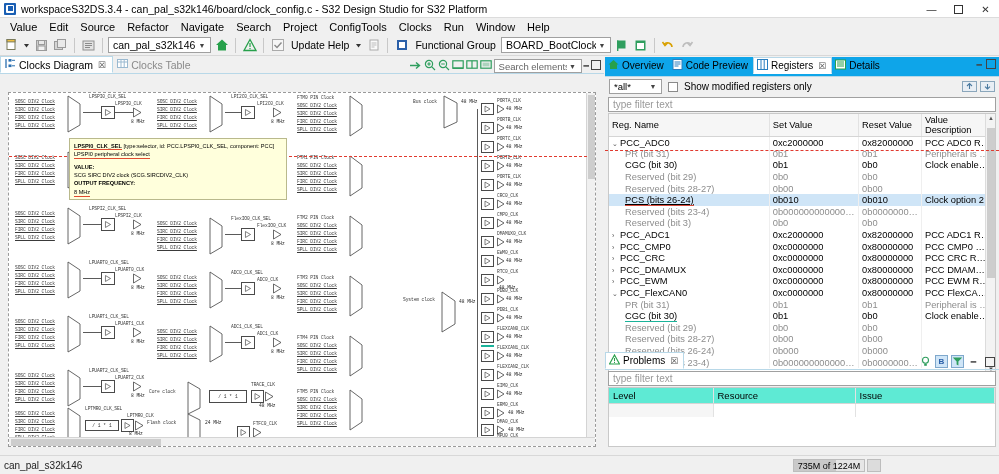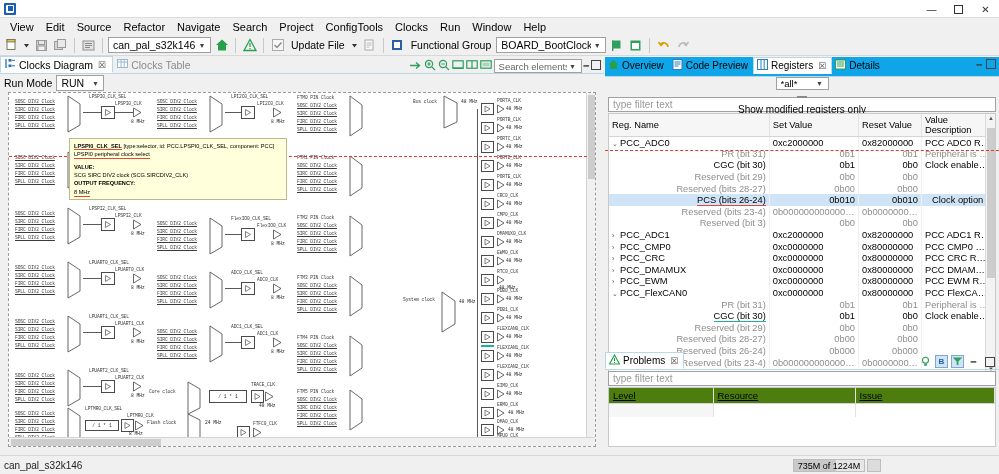--- a/index.html
+++ b/index.html
@@ -119,33 +119,33 @@
   
   .rpanel { position: absolute; left: 605px; top: 57px; width: 394px; height: 398px; background: #f0f0f0; }
   .rtabs { height: 20px; display: flex; align-items: flex-start; background: #0ea5e9;
            border-bottom: 1px solid #b8d8e8; position: relative; }
   .rtab { height: 17px; display: flex; align-items: center; gap: 3px; padding: 0 5px 0 3px;
           font-size: 10px; white-space: nowrap; }
   .rtab.active { background: #fff; border: 1px solid #b8d8e8; border-bottom: 1px solid #fff; }
   .rt-right { position: absolute; right: 3px; top: 2px; display: flex; gap: 4px; align-items: center; }
 
   .rfilters { height: 19px; display: flex; align-items: center; gap: 6px; padding: 0 4px;
-              background: #f0f0f0; flex-direction: column; }
+              background: #f0f0f0; }
   .chk { width: 10px; height: 10px; border: 1px solid #8a8a8a; background: #fff; display:inline-block; }
   .filterbox { height: 15px; background: #fff; border: 1px solid #a0a0a0; font-size: 10px;
                color: #999; padding: 1px 4px; margin: 1px 3px; }
 
   table.regs { width: 100%; border-collapse: collapse; font-size: 9.3px; table-layout: fixed; }
   table.regs th { text-align: left; font-weight: normal; background: #f6f6f6;
                   border-bottom: 1px solid #d5d5d5; border-right: 1px solid #e2e2e2;
                   padding: 1px 3px; height: 14px; color: #000; }
   table.regs td { padding: 0 3px; height: 11.6px; border-right: 1px solid #efefef;
                   white-space: nowrap; overflow: hidden; text-overflow: ellipsis; }
   tr.grp td { color: #000; }
-  tr.sub td { color: #8d8d8d; text-align: right; }
+  tr.sub td { color: #8d8d8d; }
   tr.sub.strong td { color: #000; }
   tr.sel td { background: #cfe5f7; }
   .arrow { display: inline-block; width: 8px; font-size: 7px; color: #555; }
   .indent { padding-left: 16px !important; }
 
   .regs-wrap { position: relative; background: #fff; border: 1px solid #c9c9c9;
                margin: 0 3px; height: 266px; overflow: hidden; }
   .rsb-v { position: absolute; right: 0; top: 0; width: 10px; height: 100%;
            background: #f3f3f3; border-left: 1px solid #dcdcdc; }
   .rsb-v .thumb { position: absolute; left: 1px; top: 14px; width: 8px; height: 150px; background: #cdcdcd; }
@@ -157,23 +157,23 @@
   .problems { position: absolute; left: 0; top: 296px; width: 394px; height: 102px; }
   .ptabs { height: 17px; display: flex; align-items: flex-end; border-bottom: 1px solid #b8d8e8;
            position: relative; }
   .ptab { height: 17px; display: flex; align-items: center; gap: 3px; padding: 0 5px 0 3px;
           font-size: 10px; background: #fff; border: 1px solid #b8d8e8; border-bottom: 1px solid #fff; }
   .pt-right { position: absolute; right: 3px; top: 2px; display: flex; gap: 3px; align-items: center; }
   .pbtn { width: 13px; height: 13px; display: flex; align-items: center; justify-content: center;
           font-size: 8px; }
   .pbtn.on { background: #cfe5f7; border: 1px solid #7fa8cc; }
   table.probs { width: 100%; border-collapse: collapse; font-size: 9.5px; table-layout: fixed; }
-  table.probs th { text-align: left; font-weight: normal; background: #4d7c0f;
+  table.probs th { text-align: left; font-weight: normal; background: #5eead4;
                    border-bottom: 1px solid #d5d5d5; border-right: 1px solid #e2e2e2;
-                   padding: 1px 4px; height: 15px; position: relative; text-decoration: underline; }
+                   padding: 1px 4px; height: 15px; position: relative; }
   .probs-wrap { background: #fff; border: 1px solid #c9c9c9; margin: 0 3px; height: 60px; }
 
   
   .statusbar { position: absolute; left: 0; bottom: 0; width: 999px; height: 19px;
                background: #f0f0f0; border-top: 1px solid #d8d8d8;
                display: flex; align-items: center; font-size: 10px; }
   .sb-left { padding-left: 4px; color: #222; }
   .heap { position: absolute; right: 118px; top: 3px; display: flex; align-items: center; }
   .heap .bar { width: 72px; height: 13px; background: #e6e6e6; border: 1px solid #bdbdbd;
                position: relative; font-size: 9px; display:flex; align-items:center; justify-content:center; }
@@ -181,33 +181,34 @@
   .heap .bar .txt { position: relative; z-index: 2; white-space: nowrap; }
   .heap .trash { width: 14px; height: 13px; border: 1px solid #bdbdbd; background: #dcdcdc; margin-left: 2px; }
 </style>
 </head>
 <body>
 
 <div id="app">
 
   <div class="titlebar">
     <div class="tb-icon"></div>
+    <div class="tb-title">workspaceS32DS.3.4 - can_pal_s32k146/board/clock_config.c - S32 Design Studio for S32 Platform</div>
     <div class="win-btns">
       <div class="win-btn">—</div>
       <div class="win-btn">
         <svg width="9" height="9" viewBox="0 0 9 9">
             <rect x="0.5" y="0.5" width="8" height="8" fill="none" stroke="#333"></rect>
           </svg>
       </div>
       <div class="win-btn close">✕</div>
     </div>
   </div>
 
   <div class="menubar">
-    <div class="mi">View</div>
+    <div class="mi">Value</div>
     <div class="mi">Edit</div>
     <div class="mi">Source</div>
     <div class="mi">Refactor</div>
     <div class="mi">Navigate</div>
     <div class="mi">Search</div>
     <div class="mi">Project</div>
     <div class="mi">ConfigTools</div>
     <div class="mi">Clocks</div>
     <div class="mi">Run</div>
     <div class="mi">Window</div>
@@ -264,21 +265,21 @@
         <rect x="6.4" y="10" width="1.2" height="1.2" fill="#27a04b"></rect>
       </svg>
     </div>
     <div class="tb-sep"></div>
     <div class="tb-but">
       <svg width="12" height="12" viewBox="0 0 12 12">
         <rect x="0.5" y="0.5" width="11" height="11" fill="#f6f6f6" stroke="#aaa"></rect>
         <path d="M2.5 6 L5 8.5 L9.5 3.5" fill="none" stroke="#8a8a8a" stroke-width="1.4"></path>
       </svg>
     </div>
-    <div class="tb-label">Update File</div>
+    <div class="tb-label">Update Help</div>
     <div class="tb-but" style="width:9px">
       <svg width="7" height="7" viewBox="0 0 7 7">
           <path d="M1 2 L6 2 L3.5 5.5 Z" fill="#333"></path>
         </svg>
     </div>
     <div class="tb-but">
       <svg width="12" height="12" viewBox="0 0 12 12">
         <rect x="2" y="1" width="8" height="10" fill="#fafafa" stroke="#aaa"></rect>
         <path d="M3.5 4 h5 M3.5 6 h5 M3.5 8 h3" stroke="#bbb" fill="none"></path>
       </svg>
@@ -388,27 +389,20 @@
         </div>
         <span style="font-size:9px;color:#444">━</span>
         <span>
           <svg width="10" height="10" viewBox="0 0 10 10">
               <rect x="0.5" y="0.5" width="9" height="9" fill="none" stroke="#444"></rect>
             </svg>
         </span>
       </div>
     </div>
 
-    <div class="runmode">
-      <span>Run Mode</span>
-      <div class="combo" style="width:48px">
-        <span class="cval">RUN</span>
-        <span class="carrow">▼</span>
-      </div>
-    </div>
 
     <div class="canvas">
       <div class="canvas-inner">
 
         <div>
           <div class="lbl ul" style="left:6px;  top:6px">SOSC DIV2 Clock</div>
           <div class="lbl ul" style="left:6px;  top:14px">SIRC DIV2 Clock</div>
           <div class="lbl ul" style="left:6px;  top:22px">FIRC DIV2 Clock</div>
           <div class="lbl ul" style="left:6px;  top:30px">SPLL DIV2 Clock</div>
           <svg class="mux" style="left:58px;top:2px" width="16" height="38">
@@ -1065,21 +1059,21 @@
               <td>0b0</td>
               <td></td>
             </tr>
             <tr class="sub">
               <td class="indent"><span>Reserved (bits 28-27)</span></td>
               <td>0b00</td>
               <td>0b00</td>
               <td></td>
             </tr>
             <tr class="sub strong sel">
-              <td class="indent"><span style="border-bottom: 1.4px solid rgb(217, 74, 58);">PCS (bits 26-24)</span></td>
+              <td class="indent"><span style="border-bottom: 1.4px solid rgb(217, 74, 58); text-decoration: underline;">PCS (bits 26-24)</span></td>
               <td>0b010</td>
               <td>0b010</td>
               <td>Clock option 2</td>
             </tr>
             <tr class="sub">
               <td class="indent"><span>Reserved (bits 23-4)</span></td>
               <td>0b00000000000000000000</td>
               <td>0b00000000000...</td>
               <td></td>
             </tr>

